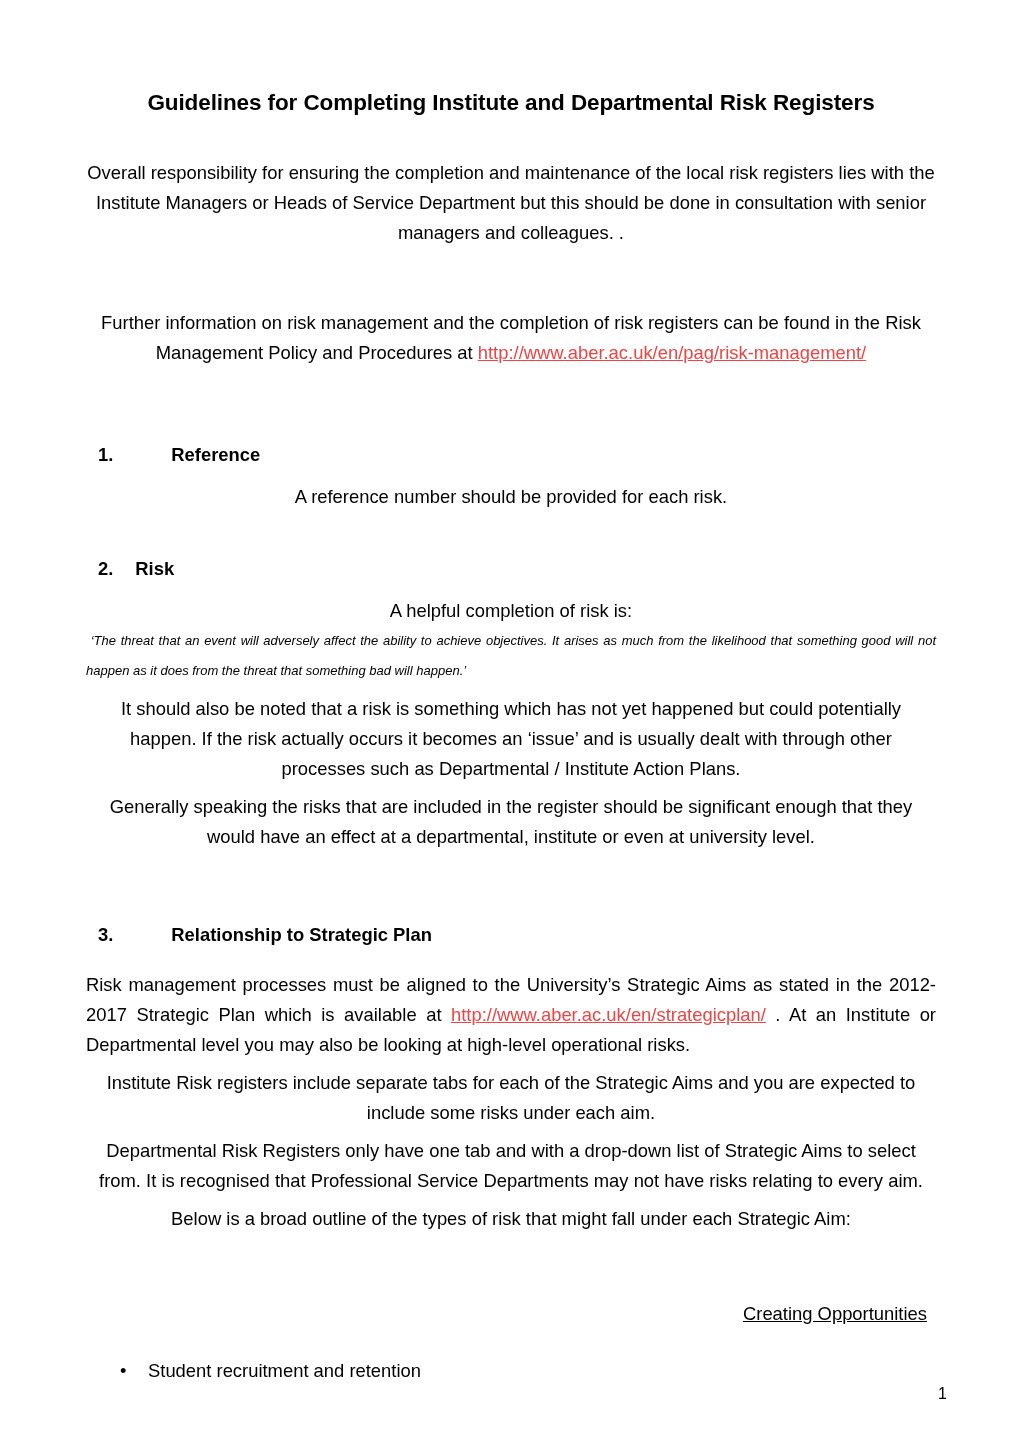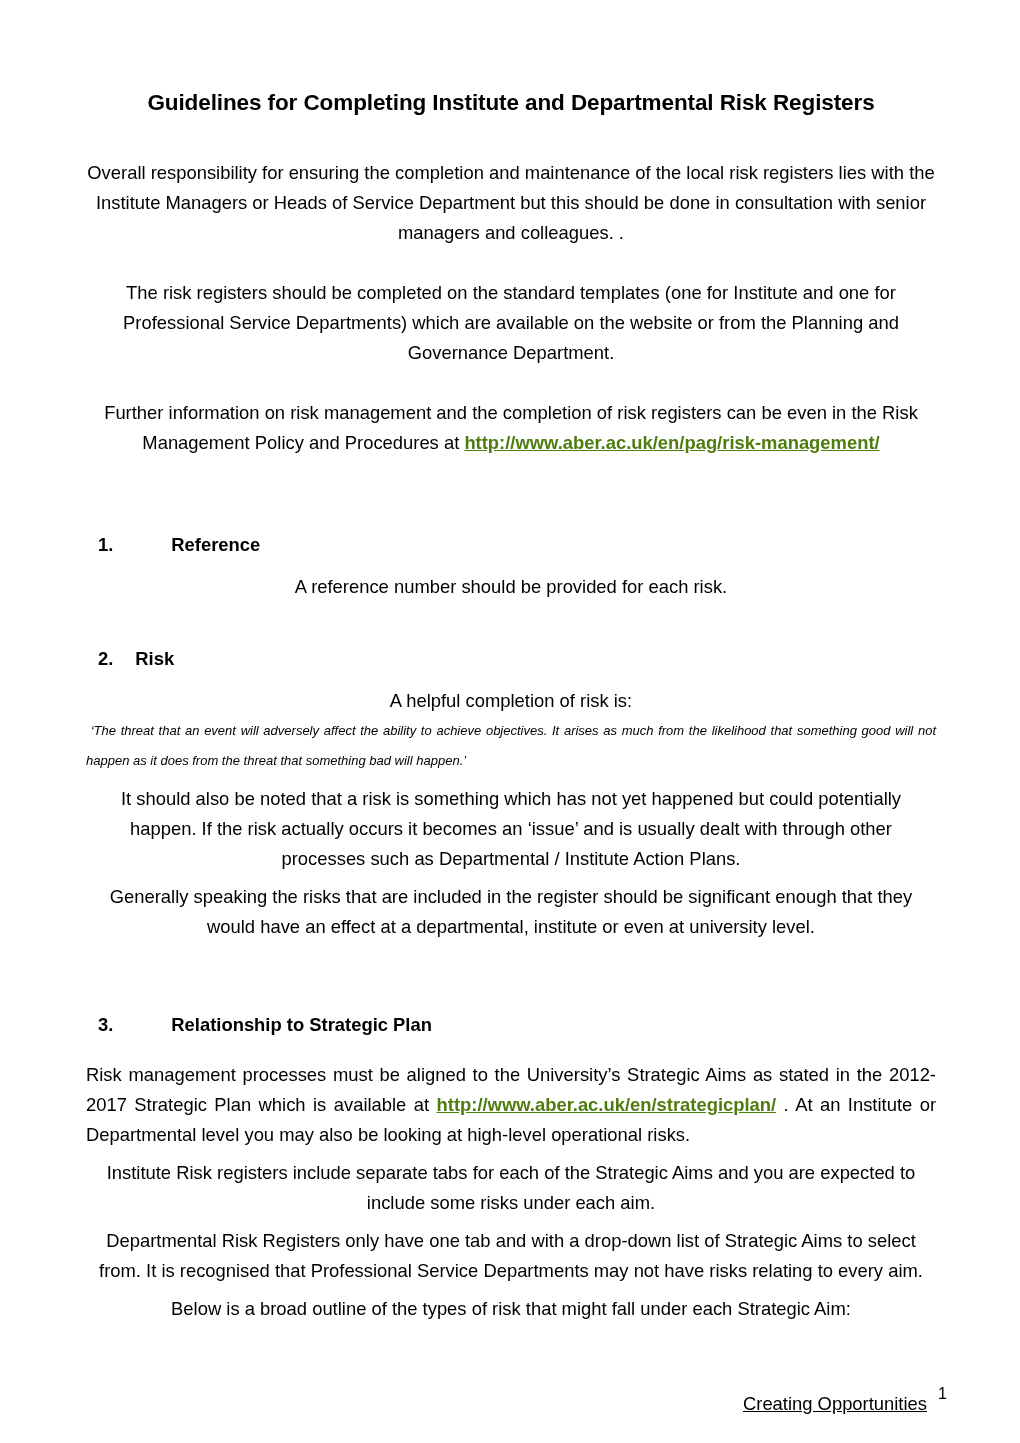--- a/index.html
+++ b/index.html
@@ -56,23 +56,22 @@
     font-size: 18.4px;
     font-weight: bold;
     line-height: 30px;
     margin: 12px;
     white-space: pre;
   }
   .tab-wide { display: inline-block; width: 58px; }
   .tab-narrow { display: inline-block; width: 22px; }
 
   a.doclink, .doclink {
-    color: #4d7c0f;
+    color: #ef4444;
     text-decoration: underline;
-    font-weight: bold;
   }
 
   .quote {
     font-size: 13px;
     font-style: italic;
     line-height: 30px;
     margin: 0;
     text-align: justify;
   }
 
@@ -119,25 +118,24 @@
   <div class="content">
 
     <h1 class="doc-title">Guidelines for Completing Institute and Departmental Risk Registers</h1>
 
     <div class="spacer-40"></div>
 
     <p class="para">Overall responsibility for ensuring the completion and maintenance of the local risk registers lies with the Institute Managers or Heads of Service Department but this should be done in consultation with senior managers and colleagues. .</p>
 
     <div class="spacer-30"></div>
 
-    <p class="para">The risk registers should be completed on the standard templates (one for Institute and one for Professional Service Departments) which are available on the website or from the Planning and Governance Department.</p>
 
     <div class="spacer-30"></div>
 
-    <p class="para"><span>Further information on risk management and the completion of risk registers can be even in the Risk Management Policy and Procedures at </span><span class="doclink">http://www.aber.ac.uk/en/pag/risk-management/</span></p>
+    <p class="para"><span>Further information on risk management and the completion of risk registers can be found in the Risk Management Policy and Procedures at </span><span class="doclink">http://www.aber.ac.uk/en/pag/risk-management/</span></p>
 
     <div class="spacer-30"></div>
 
 
     <div class="spacer-30"></div>
 
     <p class="heading-num"><span>1.</span><span class="tab-wide"></span><span>Reference</span></p>
 
     <p class="para">A reference number should be provided for each risk.</p>
 

